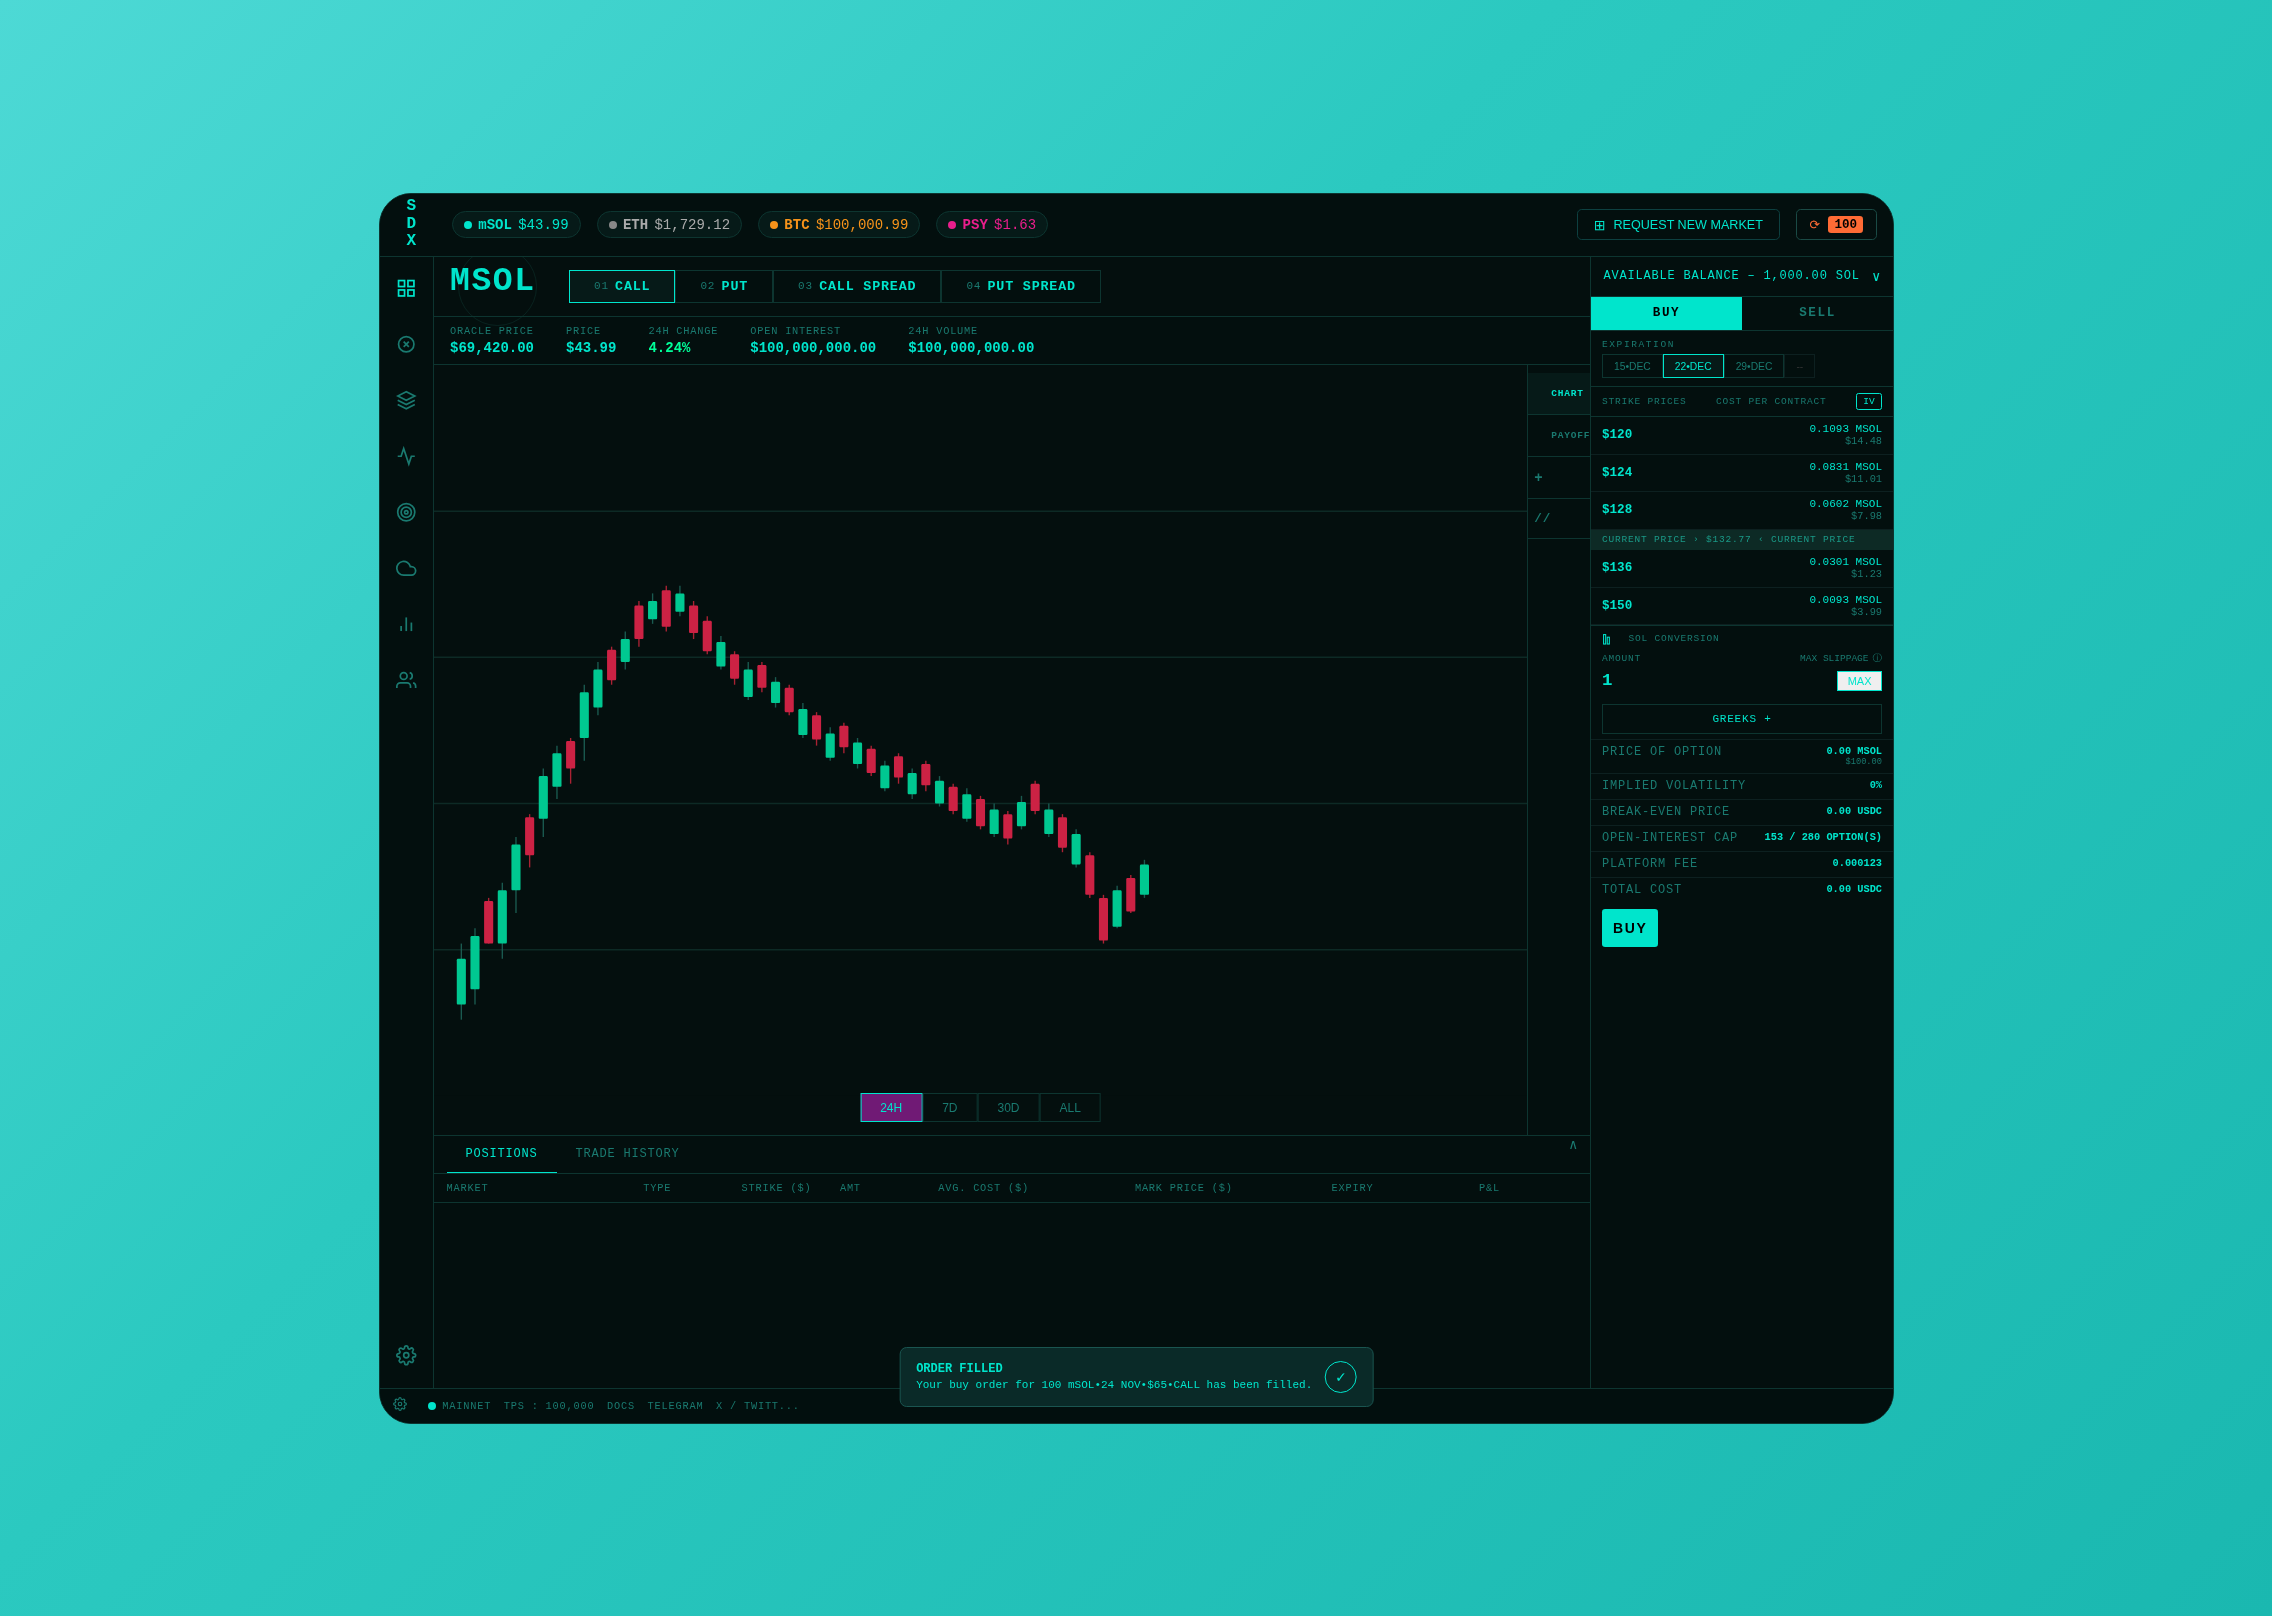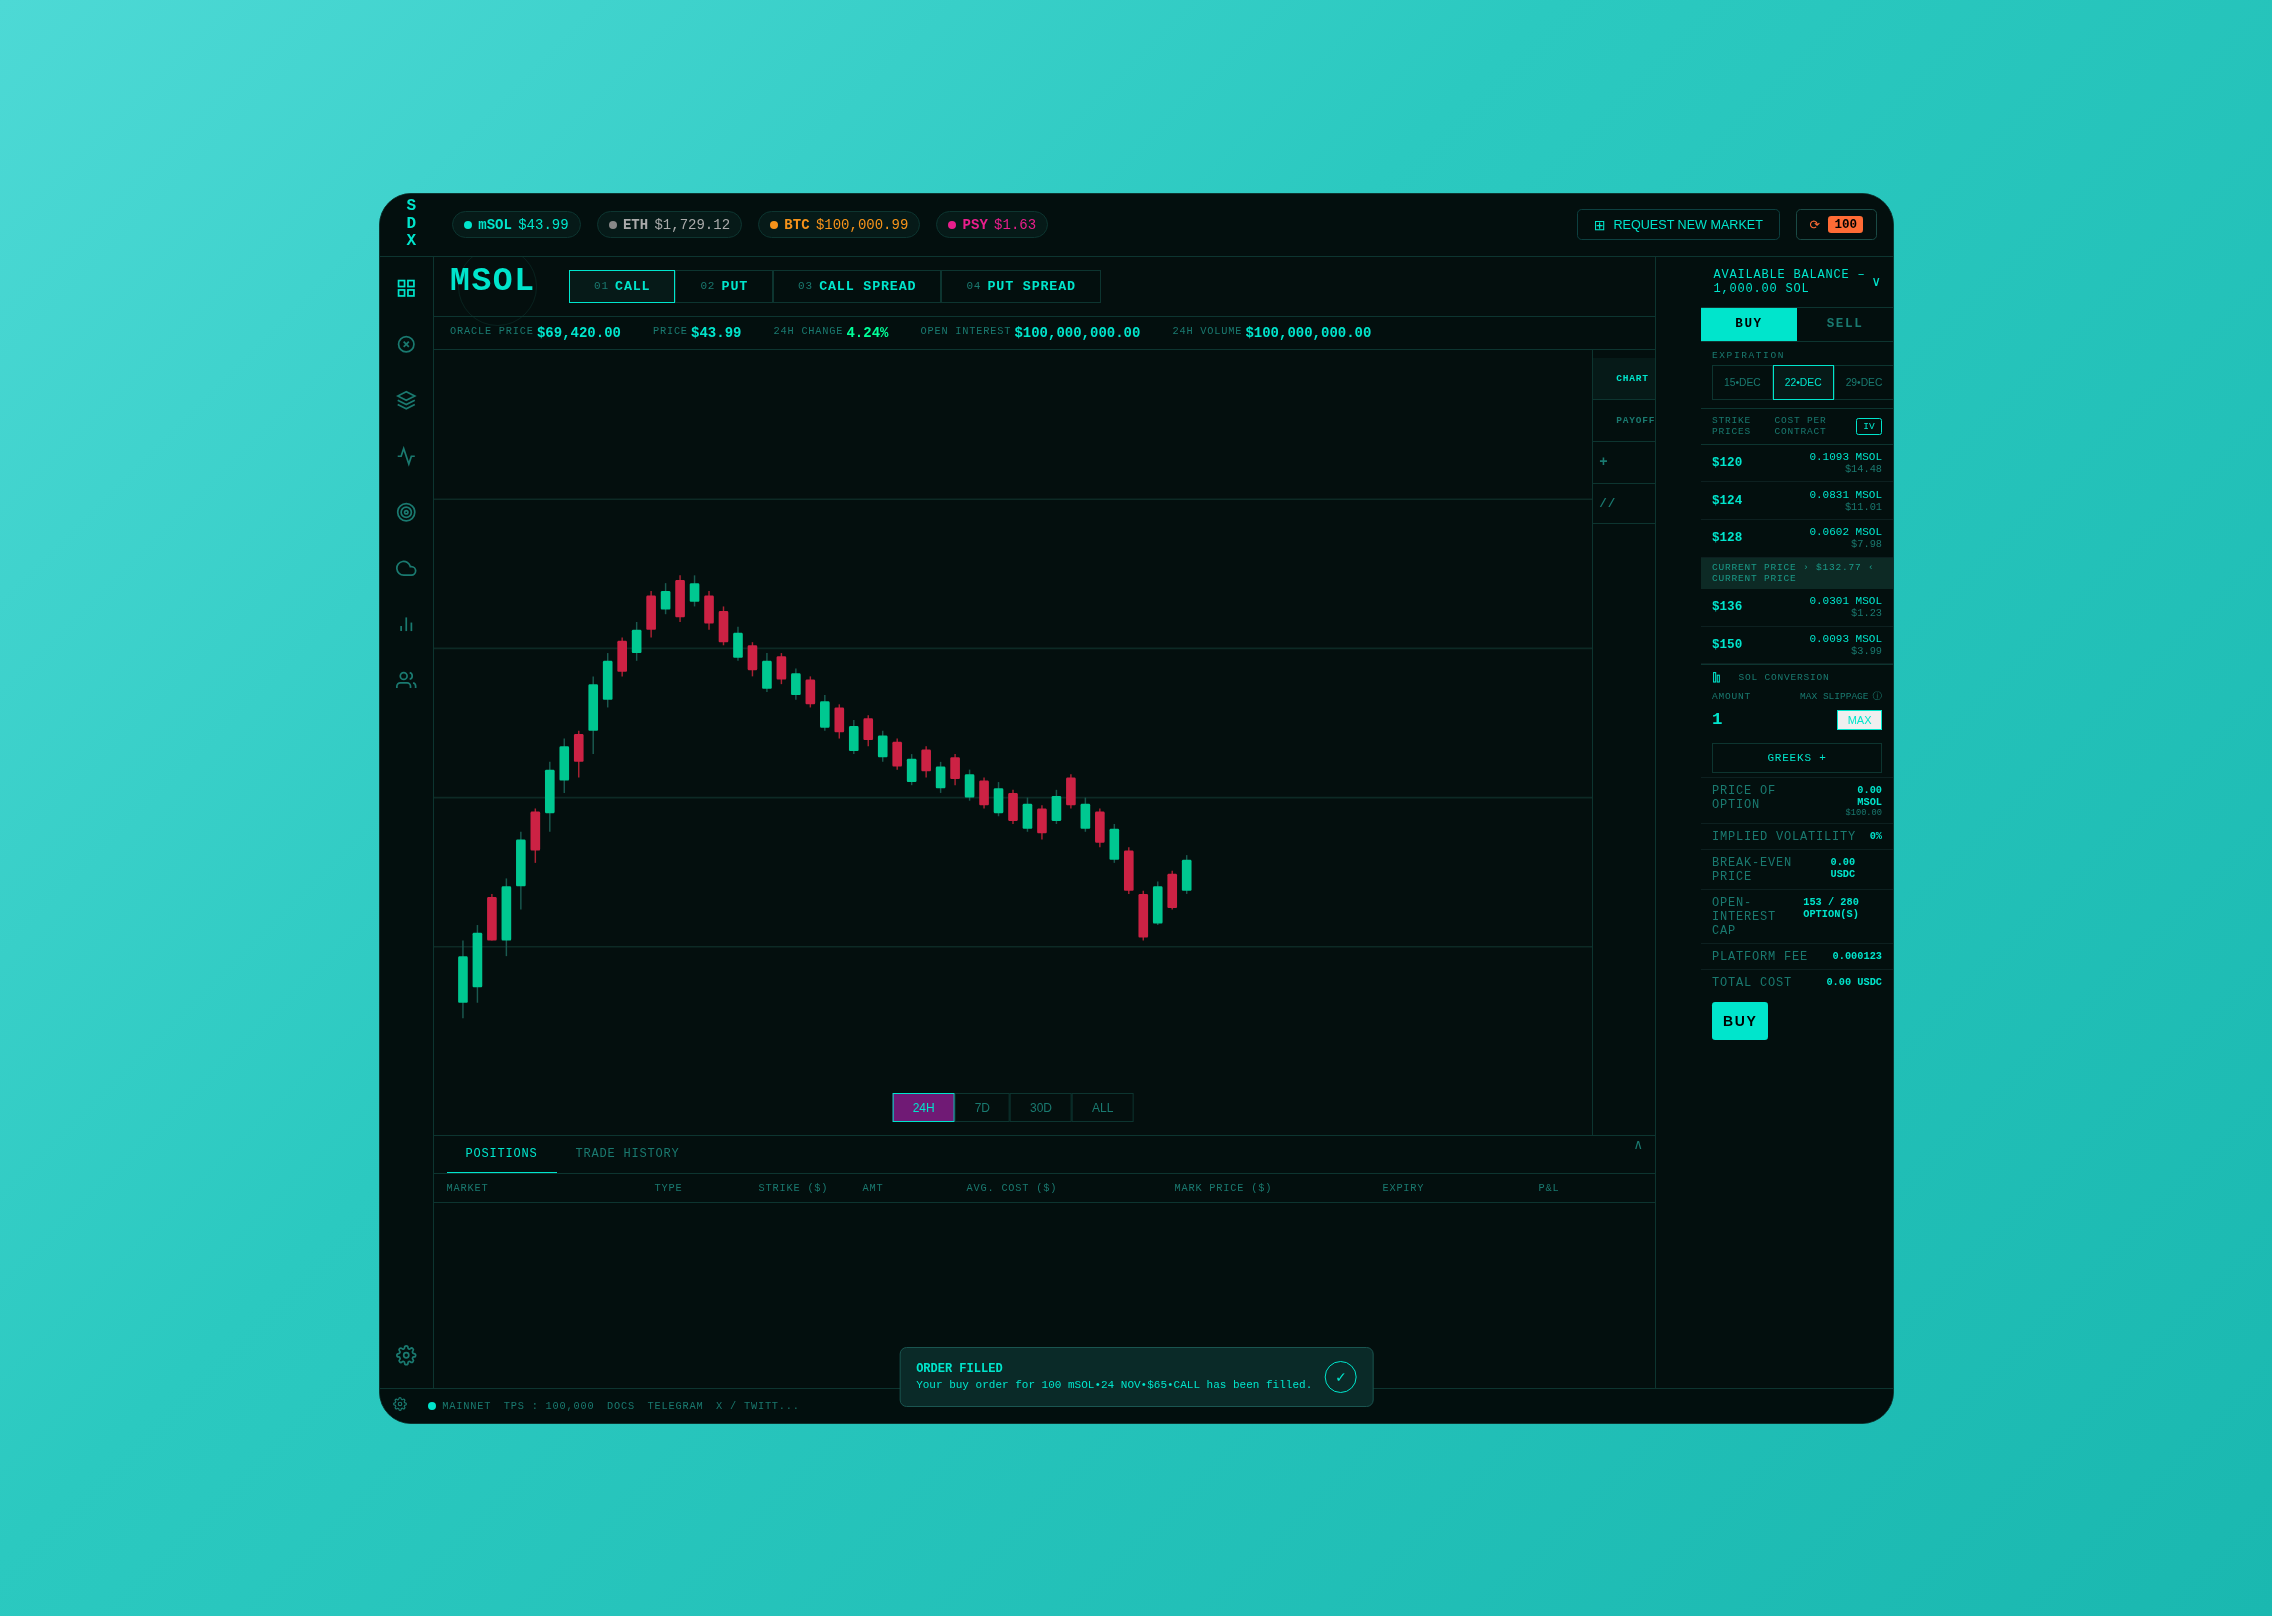--- a/index.html
+++ b/index.html
@@ -183,21 +183,21 @@
     .tab-label { font-weight: bold; }
     
     .market-stats {
       display: flex;
       align-items: center;
       gap: 32px;
       padding: 8px 16px;
       border-bottom: 0.8px solid #0d3530;
       background: #030f0e;
     }
-    .stat-item { display: flex; flex-direction: row; gap: 3.2px; }
+    .stat-item { display: flex; flex-direction: column; gap: 3.2px; }
     .stat-label { color: #1a7a70; font-size: 10.3px; letter-spacing: 0.8px; }
     .stat-value { color: #00e5cc; font-size: 14px; font-weight: bold; }
     
     .chart-section {
       flex: 1;
       display: flex;
       position: relative;
       background: #040f0e;
     }
     .chart-main {
@@ -298,27 +298,26 @@
       padding: 8px 12.6px;
       border-bottom: 0.8px solid #0d3530;
     }
     .pos-header-cell {
       color: #1a7a70;
       font-size: 10.3px;
       letter-spacing: 0.8px;
     }
     
     .right-panel {
-      width: 238px;
+      width: 303px;
       background: #030f0e;
       border-left: 0.8px solid #0d3530;
       display: flex;
       flex-direction: column;
       overflow: hidden;
-      padding-left: 45px;
     }
     .balance-bar {
       display: flex;
       align-items: center;
       justify-content: space-between;
       padding: 11px 12.6px;
       border-bottom: 0.8px solid #0d3530;
     }
     .balance-title {
       color: #00e5cc;

